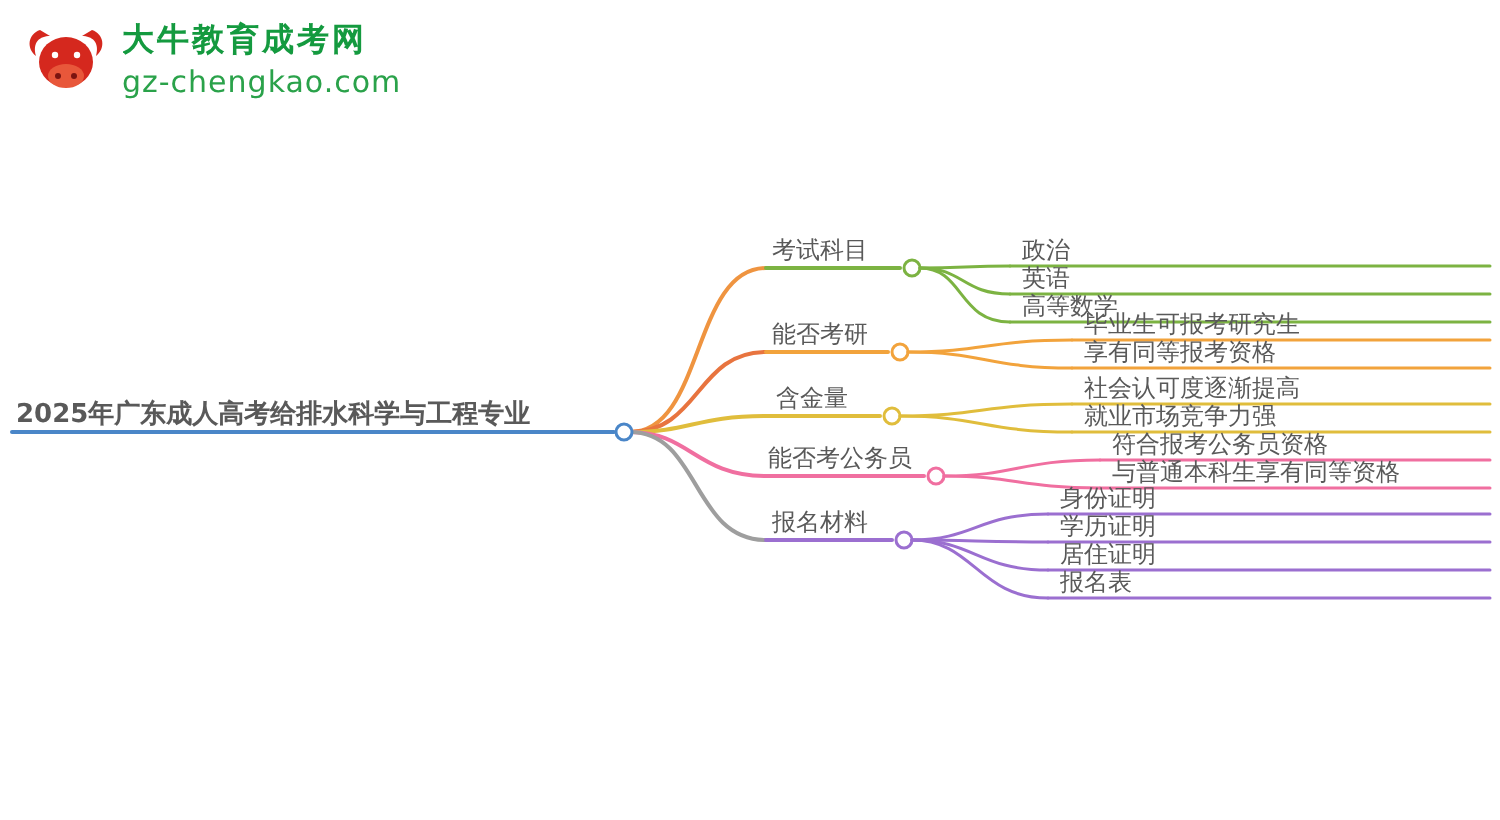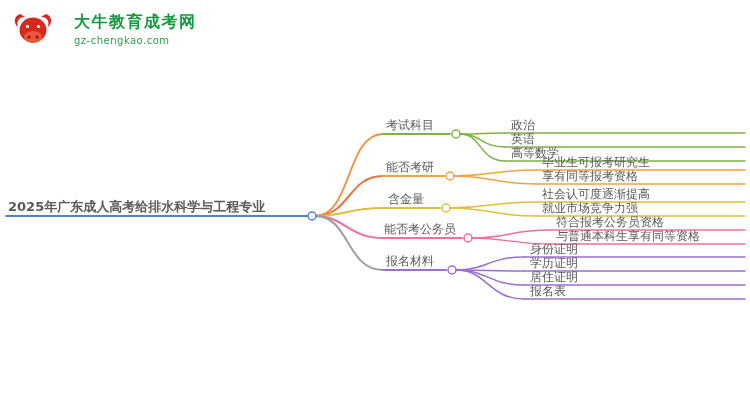--- a/index.html
+++ b/index.html
@@ -8,34 +8,34 @@
     background: #ffffff;
     font-family: "DejaVu Sans", "Liberation Sans", sans-serif;
     position: relative;
     overflow: hidden;
   }
   .logo {
     position: absolute;
     top: 10px; left: 12px;
     display: flex;
     align-items: center;
-    gap: 20px;
+    gap: 7px;
     cursor: pointer;
   }
   .logo-text { display: flex; flex-direction: column; }
   .site-name {
     color: #149a3f;
     font-weight: bold;
     font-size: 16px;
     letter-spacing: 1.5px;
     line-height: 1.2;
   }
   .site-url {
     color: #2aa24a;
-    font-size: 10px;
+    font-size: 15px;
     margin-top: 3px;
     letter-spacing: 0.5px;
   }
   svg.mindmap { position: absolute; top: 0; left: 0; }
   svg.mindmap text { font-size: 12px; fill: #595959; font-family: "DejaVu Sans", "Liberation Sans", sans-serif; }
   svg.mindmap text.root-label { font-size: 13px; font-weight: 600; }
   svg.mindmap path.curve { fill: none; stroke-width: 2; stroke-linecap: round; }
   svg.mindmap path.leaf-curve { fill: none; stroke-width: 1.5; stroke-linecap: round; }
   svg.mindmap line.node-line { stroke-width: 2; stroke-linecap: round; }
   svg.mindmap line.leaf-line { stroke-width: 1.5; stroke-linecap: round; }

